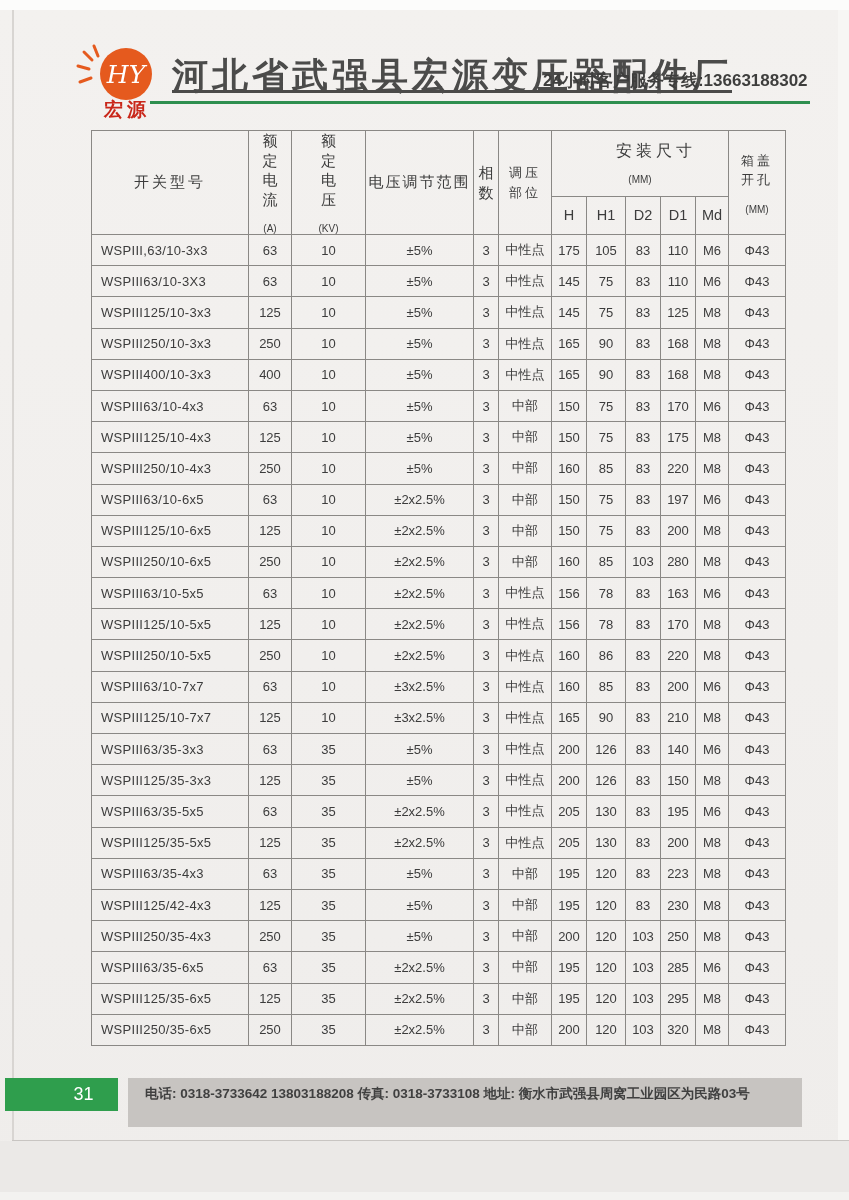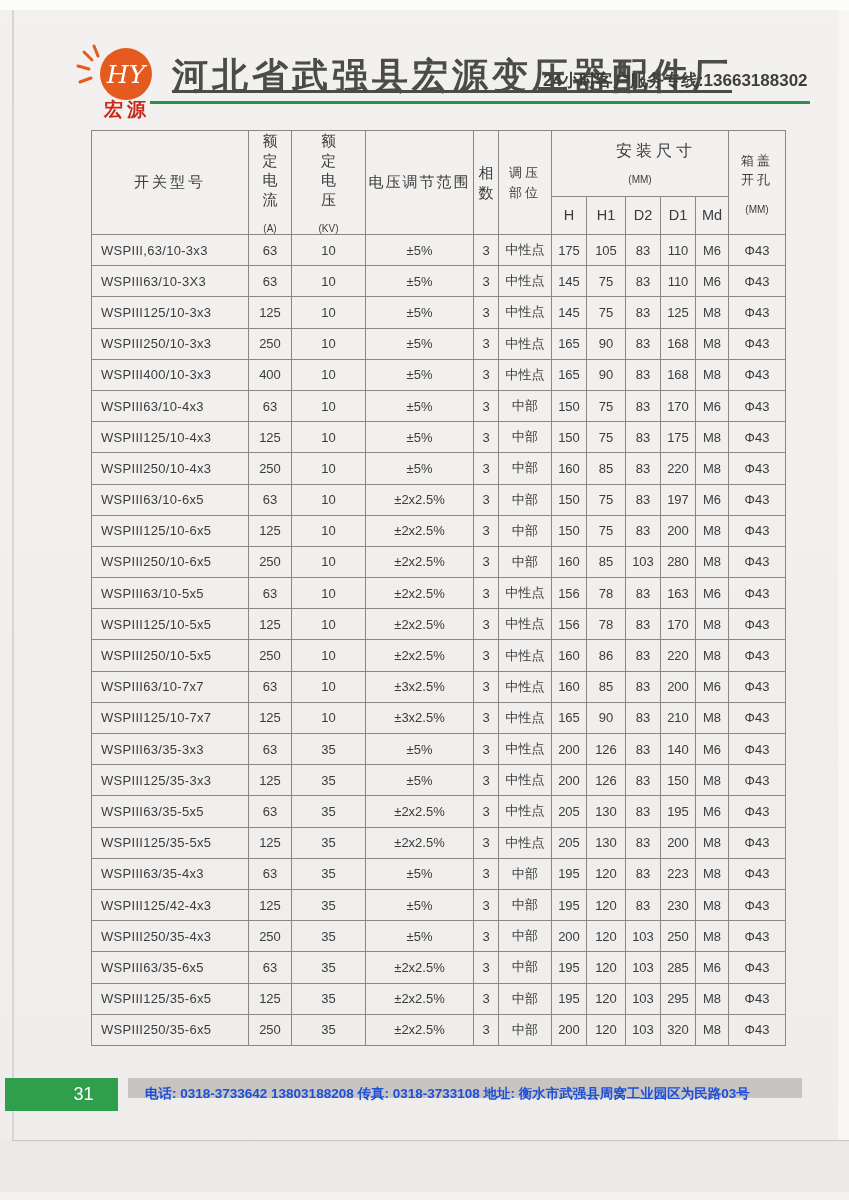--- a/index.html
+++ b/index.html
@@ -65,23 +65,23 @@
   .spec-table tbody td { height: 31.2px; font-size: 13px; }
   .spec-table td.c-model { text-align: left; padding-left: 9px; letter-spacing: 0.3px; }
 
   
   .page-number-block {
     position: absolute; left: 5px; top: 1078px; width: 113px; height: 33px;
     background: #2f9e4d; color: #ffffff;
     font-size: 18px; line-height: 33px; text-align: center; padding-left: 44px;
   }
   .footer-bar {
-    position: absolute; left: 128px; top: 1078px; width: 674px; height: 20px;
+    position: absolute; left: 128px; top: 1078px; width: 674px; height: 49px;
     background: #c7c4c1;
-    font-size: 13.5px; font-weight: bold; color: #1d4ed8;
+    font-size: 13.5px; font-weight: bold; color: #404040;
     line-height: 32px; padding-left: 17px; white-space: nowrap;
   }
 </style>
 </head>
 <body>
 
 <div class="scan-page">
 
   <div class="edge-top"></div>
   <div class="edge-left"></div>

